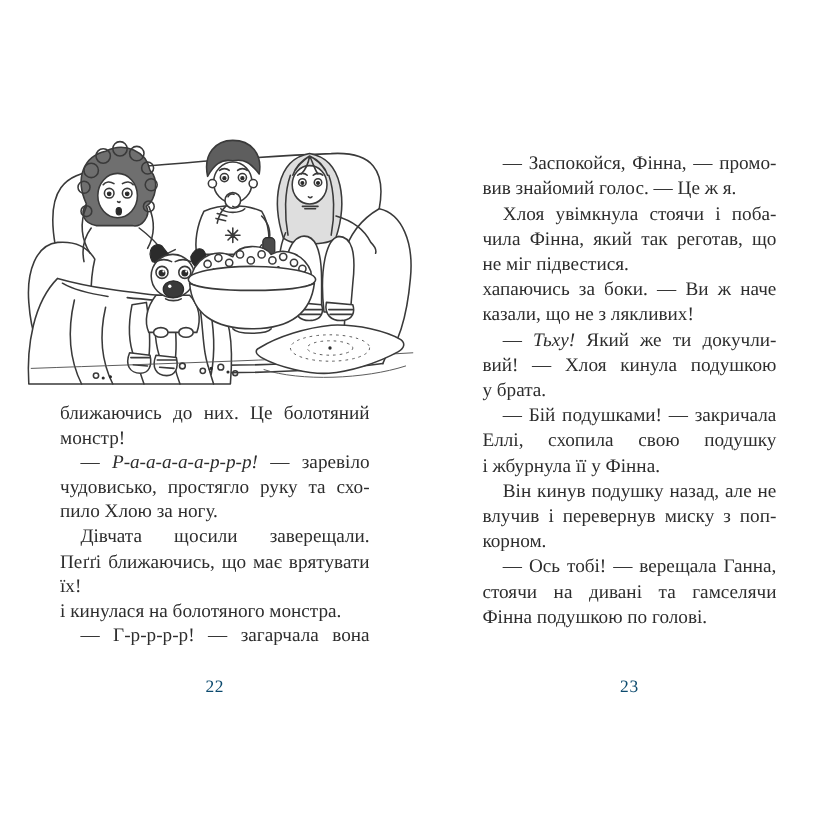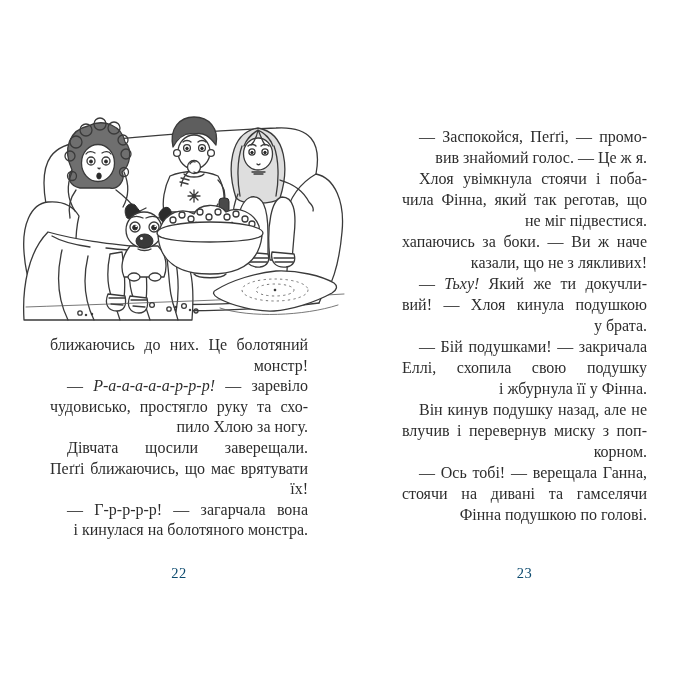--- a/index.html
+++ b/index.html
@@ -19,21 +19,21 @@
   .illustration svg { width:100%; height:100%; }
 
   .textblock {
     position:absolute;
     font-size:16px;
     color:#2d2d2d;
   }
   #left-text  { left:50px;  top:335px; width:258px; line-height:20.6px; }
   #right-text { left:402px; top:126px; width:245px; line-height:21px; }
 
-  .line { text-align:right; text-justify:inter-word; }
+  .line { text-align:left; text-justify:inter-word; }
   .line.justify { text-align:justify; text-align-last:justify; }
   .line.indent { text-indent:17px; }
   .line i { font-style:italic; }
 
   .pagenum {
     position:absolute; top:565px;
     font-size:14.5px; color:#0c4a6e;
     text-align:center; letter-spacing:0.5px;
   }
   #pagenum-left  { left:50px;  width:258px; }
@@ -209,27 +209,27 @@
 
   <div class="textblock" id="left-text">
       <div class="line justify"><span>ближаючись до них. Це болотяний</span></div>
       <div class="line"><span>монстр!</span></div>
       <div class="line indent justify"><span>— </span><i>Р-а-а-а-а-а-р-р-р!</i><span> — заревіло</span></div>
       <div class="line justify"><span>чудовисько, простягло руку та схо-</span></div>
       <div class="line"><span>пило Хлою за ногу.</span></div>
       <div class="line indent justify"><span>Дівчата щосили заверещали.</span></div>
       <div class="line justify"><span>Пеґґі ближаючись, що має врятувати</span></div>
       <div class="line"><span>їх!</span></div>
+      <div class="line"><span>і кинулася на болотяного монстра.</span></div>
       <div class="line indent justify"><span>— Г-р-р-р-р! — загарчала вона</span></div>
-      <div class="line"><span>і кинулася на болотяного монстра.</span></div>
     </div>
   <div class="pagenum" id="pagenum-left">22</div>
 
   <div class="textblock" id="right-text">
-      <div class="line indent justify"><span>— Заспокойся, Пеґґі, — промо-</span></div>
+      <div class="line indent justify"><span>— Заспокойся, Фінна, — промо-</span></div>
       <div class="line"><span>вив знайомий голос. — Це ж я.</span></div>
       <div class="line indent justify"><span>Хлоя увімкнула стоячи і поба-</span></div>
       <div class="line justify"><span>чила Фінна, який так реготав, що</span></div>
       <div class="line"><span>не міг підвестися.</span></div>
       <div class="line justify"><span>хапаючись за боки. — Ви ж наче</span></div>
       <div class="line"><span>казали, що не з лякливих!</span></div>
       <div class="line indent justify"><span>— </span><i>Тьху!</i><span> Який же ти докучли-</span></div>
       <div class="line justify"><span>вий! — Хлоя кинула подушкою</span></div>
       <div class="line"><span>у брата.</span></div>
       <div class="line indent justify"><span>— Бій подушками! — закричала</span></div>

